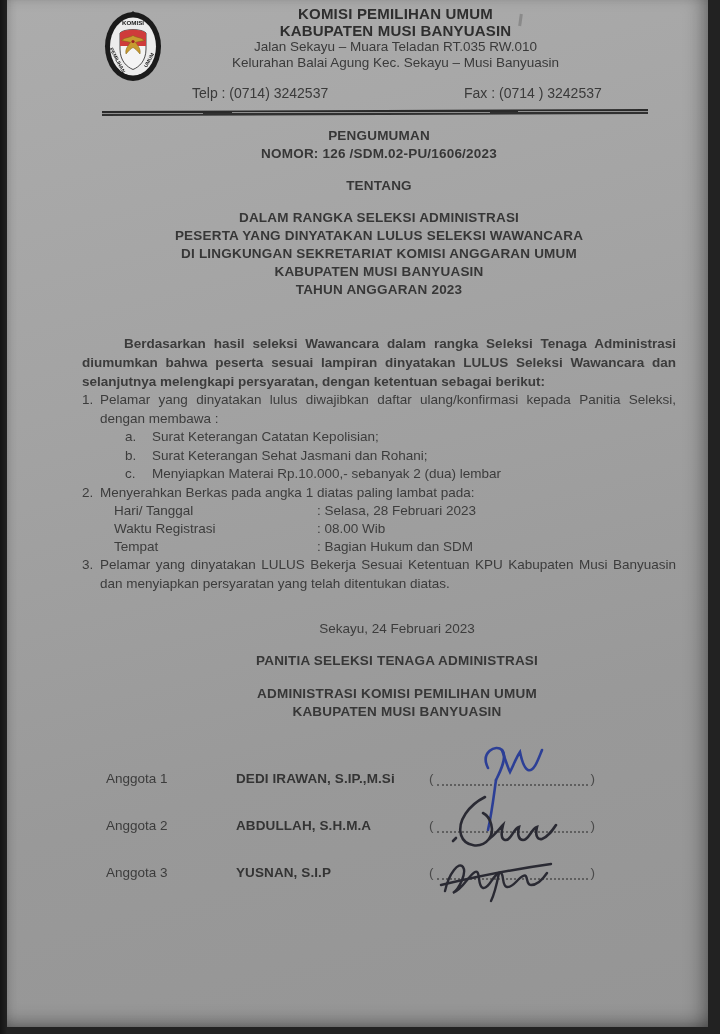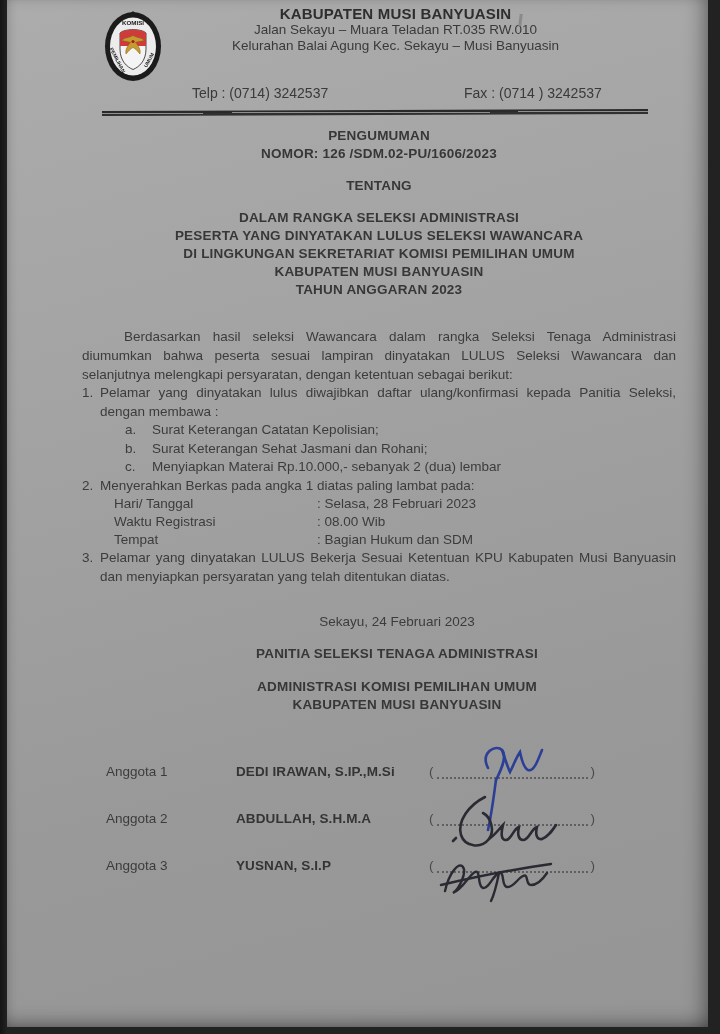--- a/index.html
+++ b/index.html
@@ -32,21 +32,21 @@
     transform: rotate(-0.2deg);
   }
   
   .content { position: absolute; top: 115px; left: 0; right: 0; padding: 0 32px 0 75px; font-size: 13.5px; }
   .center { text-align: center; }
   .h-strong { font-weight: 600; color: #373737; letter-spacing: .2px; }
   .title-block { margin-top: 12px; line-height: 18px; }
   .tentang { margin-top: 14px; line-height: 18px; }
   .subject { margin-top: 14px; line-height: 18px; }
   .para {
-    margin-top: 28px; line-height: 19px; text-align: justify; text-indent: 42px; color: #3c3c3c;
+    margin-top: 35px; line-height: 19px; text-align: justify; text-indent: 42px; color: #3c3c3c; font-weight: bold;
   }
   .li { display: flex; line-height: 18.5px; color: #3c3c3c; }
   .li-marker { flex: none; width: 18px; }
   .li-body { flex: 1; text-align: justify; }
   .sub { display: flex; padding-left: 43px; line-height: 18.5px; color: #3c3c3c; }
   .sub-marker { flex: none; width: 27px; }
   .detail { display: flex; padding-left: 32px; line-height: 18px; color: #3c3c3c; }
   .d-label { flex: none; width: 203px; }
   .d-value { flex: 1; }
   .d-value.cont { padding-left: 8px; }
@@ -80,20 +80,21 @@
       <text x="29" y="13.5" text-anchor="middle" font-size="6.2" font-weight="bold" fill="#1b1b1b" font-family="Liberation Sans, sans-serif">KOMISI</text>
       <text x="0" y="0" text-anchor="middle" font-size="5" font-weight="bold" fill="#1b1b1b" font-family="Liberation Sans, sans-serif" transform="translate(12 50) rotate(62)">PEMILIHAN</text>
       <text x="0" y="0" text-anchor="middle" font-size="5" font-weight="bold" fill="#1b1b1b" font-family="Liberation Sans, sans-serif" transform="translate(46.5 50) rotate(-62)">UMUM</text>
       <path d="M16 22 C20 17.5 38 17.5 42 22 L42 38 C42 50 35 56 29 58.5 C23 56 16 50 16 38 Z" fill="#f4f4f4" stroke="#222" stroke-width="0.8"></path>
       <path d="M16 22 C20 17.5 38 17.5 42 22 L42 35 L16 35 Z" fill="#cf3b3b"></path>
       <path d="M29 24.5 C25.5 27 21 26 17.5 29.5 C21.5 30.5 24.5 30.5 26.5 31.5 C23.5 35 21 38.5 22 43 C25 39.5 27 37.5 29 36.5 C31 37.5 33 39.5 36 43 C37 38.5 34.5 35 31.5 31.5 C33.5 30.5 36.5 30.5 40.5 29.5 C37 26 32.5 27 29 24.5 Z" fill="#c89b30" stroke="#7d6018" stroke-width="0.5"></path>
       <circle cx="29" cy="30.5" r="1.6" fill="#9c2020"></circle>
     </svg>
 
     <div class="head-text">
+      <div class="org-line">KOMISI PEMILIHAN UMUM</div>
       <div class="org-line">KABUPATEN MUSI BANYUASIN</div>
       <div class="addr-line">Jalan Sekayu – Muara Teladan RT.035 RW.010</div>
       <div class="addr-line">Kelurahan Balai Agung Kec. Sekayu – Musi Banyuasin</div>
     </div>
 
     <div class="telp-row">
       <span class="telp">Telp : (0714) 3242537</span>
       <span class="fax">Fax :  (0714 ) 3242537</span>
     </div>
 
@@ -105,21 +106,21 @@
       <div class="title-block center h-strong">
         <div>PENGUMUMAN</div>
         <div>NOMOR: 126 /SDM.02-PU/1606/2023</div>
       </div>
 
       <div class="tentang center h-strong">TENTANG</div>
 
       <div class="subject center h-strong">
         <div>DALAM RANGKA SELEKSI ADMINISTRASI</div>
         <div>PESERTA YANG DINYATAKAN LULUS SELEKSI WAWANCARA</div>
-        <div>DI LINGKUNGAN SEKRETARIAT KOMISI PEMILIHAN UMUM</div>
+        <div>DI LINGKUNGAN SEKRETARIAT KOMISI ANGGARAN UMUM</div>
         <div>KABUPATEN MUSI BANYUASIN</div>
         <div>TAHUN ANGGARAN 2023</div>
       </div>
 
       <div class="para">Berdasarkan hasil seleksi Wawancara dalam rangka  Seleksi Tenaga Administrasi diumumkan bahwa peserta sesuai lampiran dinyatakan LULUS Seleksi Wawancara dan selanjutnya melengkapi persyaratan, dengan ketentuan sebagai berikut:</div>
 
       <div class="li">
         <span class="li-marker">1.</span>
         <span class="li-body">Pelamar yang dinyatakan lulus diwajibkan daftar ulang/konfirmasi kepada Panitia Seleksi, dengan membawa :</span>
       </div>

